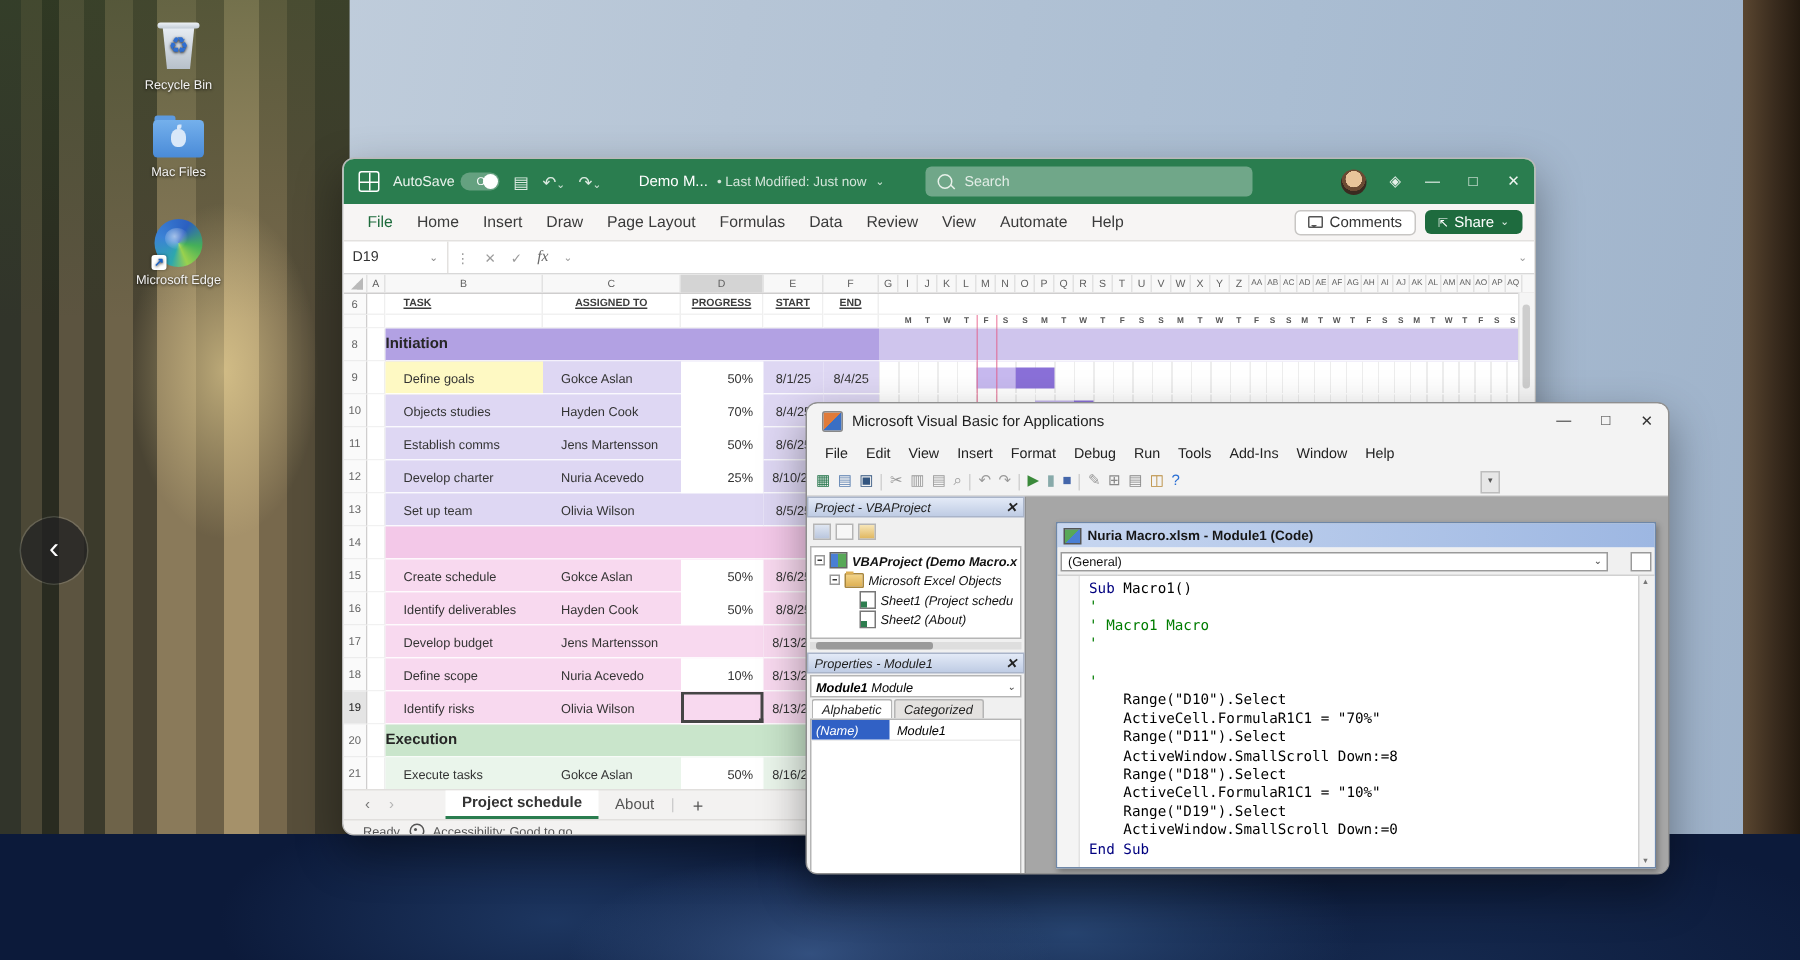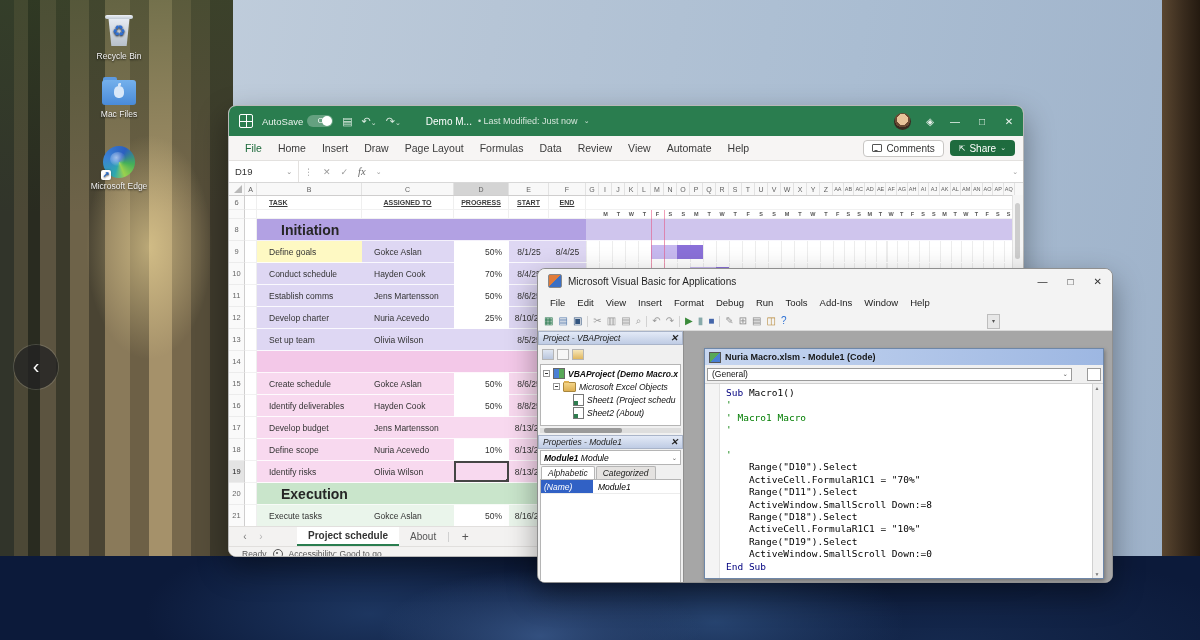--- a/index.html
+++ b/index.html
@@ -117,21 +117,21 @@
   .xrow{display:flex;}
   .c{display:flex;align-items:center;font-size:8.5px;color:#333;white-space:nowrap;overflow:hidden;
     box-sizing:border-box;}
   .rowhdr{justify-content:center;font-size:7.5px;color:#666;background:#fafafa;
     border-right:1px solid #cfcece;border-bottom:1px solid #ececec;}
   .rowhdr.sel{background:#e4e4e4;color:#222;}
   .cw{border-right:1px solid #efefef;border-bottom:1px solid #f1f1f1;background:#fff;}
   .cc{border-bottom:1px solid rgba(255,255,255,.85);}
   .hdr6{font-size:7px;font-weight:700;color:#3c3c3c;text-decoration:underline;justify-content:center;}
   .hdr6.task{justify-content:flex-start;padding-left:12px;}
-  .secband{font-weight:700;font-size:14px;color:#262626;padding-left:24px;}
+  .secband{font-weight:700;font-size:10px;color:#262626;padding-left:0;}
   .taskc{padding-left:12px;}
   .ctr{justify-content:center;}
   .pct{justify-content:flex-end;padding-right:7px;background:#fff;}
   .selcell{box-shadow:inset 0 0 0 2px #454545;position:relative;}
   .selcell::after{content:"";position:absolute;right:0;bottom:0;width:3px;height:3px;background:#454545;}
   .gantt{position:relative;box-sizing:border-box;}
   .gantt.lines{background-image:
       repeating-linear-gradient(90deg,#ededed 0 1px,transparent 1px 13px),
       repeating-linear-gradient(90deg,#ededed 0 1px,transparent 1px 10.7px);
     background-size:247px 100%,182px 100%;background-position:0 0,247px 0;background-repeat:no-repeat;}
@@ -273,20 +273,24 @@
         <span class="xl-pill">On</span>
       </div>
       <span class="xl-tbico">▤</span>
       <span class="xl-tbico">↶<span class="xl-chev">⌄</span></span>
       <span class="xl-tbico">↷<span class="xl-chev">⌄</span></span>
       <div class="xl-doc">
         <span class="t1">Demo M...</span>
         <span class="t2">• Last Modified: Just now</span>
         <span class="xl-chev">⌄</span>
       </div>
+      <div class="xl-search">
+        <span class="sicon"></span>
+        <input readonly="" placeholder="Search" style="">
+      </div>
       <div class="xl-tright">
         <span class="avatar"></span>
         <span class="gem">◈</span>
         <span class="wbtn">—</span>
         <span class="wbtn">□</span>
         <span class="wbtn">✕</span>
       </div>
     </div>
     <div class="xl-menubar">
       <div id="xl-menus" style="display:flex;">
@@ -446,21 +450,21 @@
             <div class="c cc ctr" style="width: 40px; background: rgb(222, 215, 243);">8/1/25</div>
             <div class="c cc ctr" style="width: 37px; background: rgb(222, 215, 243);">8/4/25</div>
             <div class="c cc gantt lines" style="width: 428.9px;">
               <div class="bar" style="left: 65px; width: 26px; background: rgb(199, 185, 239);"></div>
               <div class="bar" style="left: 91px; width: 26px; background: rgb(138, 112, 216);"></div>
             </div>
           </div>
           <div class="xrow" style="height: 22px;">
             <div class="c rowhdr" style="width: 16px;">10</div>
             <div class="c cw" style="width: 12px;"></div>
-            <div class="c cc taskc" style="width: 105px; background: rgb(222, 215, 243);">Conduct schedule</div>
+            <div class="c cc taskc" style="width: 105px; background: rgb(222, 215, 243);">Objects studies</div>
             <div class="c cc taskc" style="width: 92px; background: rgb(222, 215, 243);">Hayden Cook</div>
             <div class="c cc pct" style="width: 55px; background: rgb(255, 255, 255);">70%</div>
             <div class="c cc ctr" style="width: 40px; background: rgb(222, 215, 243);">8/4/25</div>
             <div class="c cc ctr" style="width: 37px; background: rgb(222, 215, 243);">8/6/25</div>
             <div class="c cc gantt lines" style="width: 428.9px;">
               <div class="bar" style="left: 104px; width: 26px; background: rgb(199, 185, 239);"></div>
               <div class="bar" style="left: 130px; width: 13px; background: rgb(138, 112, 216);"></div>
             </div>
           </div>
           <div class="xrow" style="height: 22px;">

